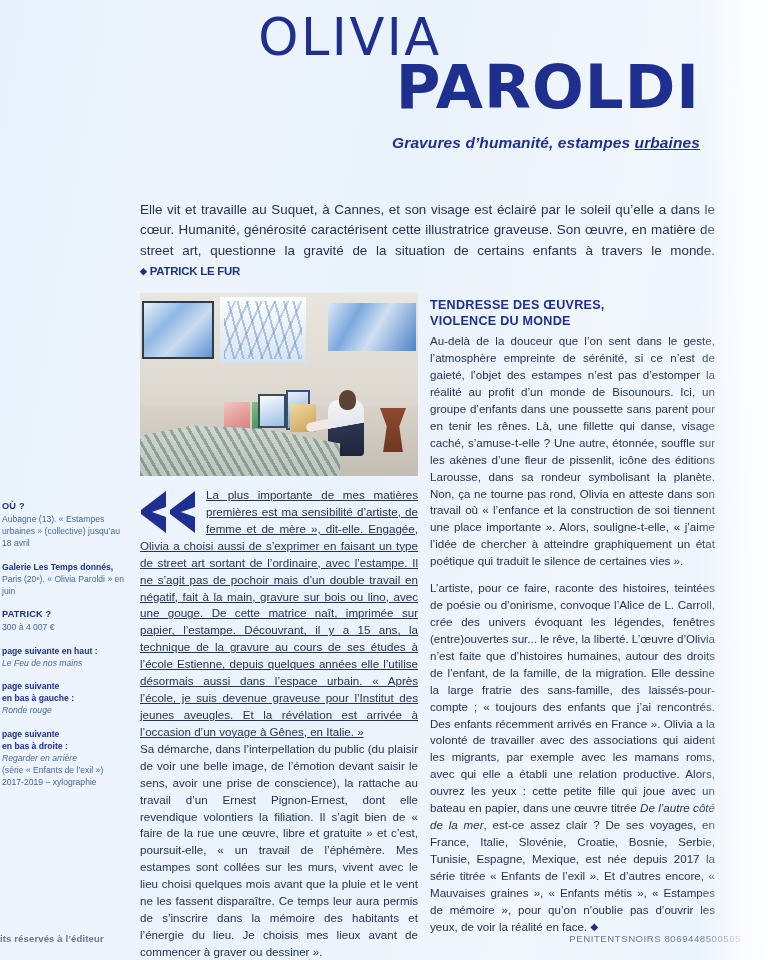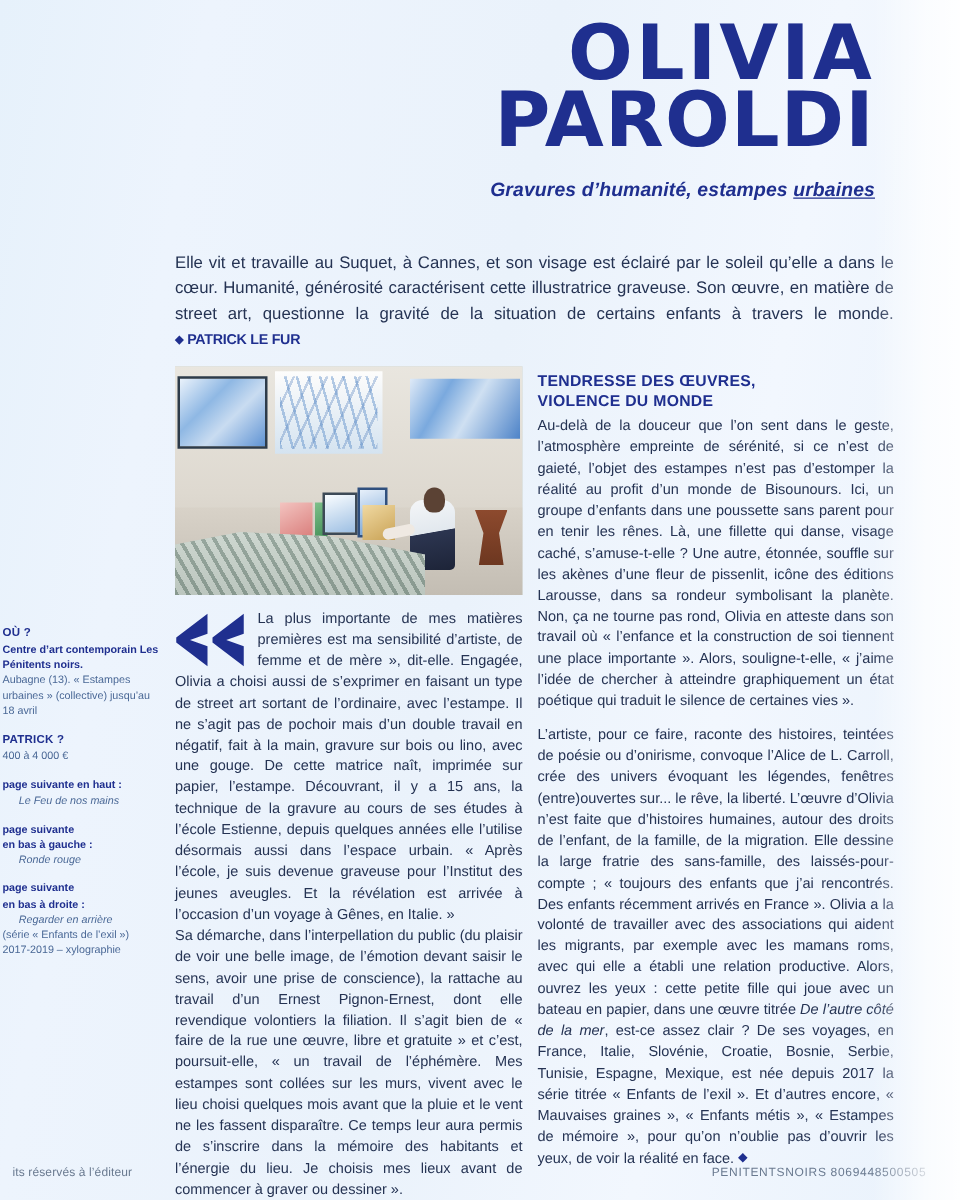--- a/index.html
+++ b/index.html
@@ -33,26 +33,27 @@
 
   
   .masthead {
     position: absolute;
     left: 0; right: 58px;
     top: 14px;
     text-align: right;
     padding-right: 10px;
   }
   .first-name {
-    font-size: 61px;
-    font-weight: bold;
+    font-size: 51px;
+    font-weight: normal;
     letter-spacing: 2.5px;
     color: #1f2f8f;
     line-height: 0.96;
     font-family: "DejaVu Sans", sans-serif;
+    text-align: center;
   }
   .last-name {
     font-size: 61px;
     font-weight: bold;
     letter-spacing: 1px;
     color: #1f2f8f;
     line-height: 0.92;
     margin-top: -4px;
     font-family: "DejaVu Sans", sans-serif;
   }
@@ -179,21 +180,21 @@
   .col-mid {
     position: absolute;
     left: 140px;
     top: 487px;
     width: 278px;
     font-size: 11.6px;
     line-height: 1.46;
     color: #253353;
     text-align: justify;
   }
-  .quote-block { position: relative; min-height: 62px; }
+  .quote-block { position: relative; min-height: 62px; text-decoration: underline; }
   .quote-mark {
     float: left;
     width: 58px;
     height: 46px;
     margin: 2px 8px 0 0;
     color: #1f2f8f;
   }
   .col-mid p { margin-bottom: 9px; }
   .col-mid p:last-child { margin-bottom: 0; }
 
@@ -231,30 +232,31 @@
     color: #4a6896;
   }
   .sb-group { margin-bottom: 11px; }
   .sb-title {
     font-weight: bold;
     color: #1f2f8f;
     font-size: 9.2px;
     letter-spacing: 0.2px;
   }
   .sb-strong { font-weight: bold; color: #1f2f8f; }
-  .sb-em { font-style: italic; margin-left: 13px; }
+  .sb-em { font-style: italic; }
   .sb-line { display: block; }
 
   
   .footer-left {
     position: absolute;
-    left: 10px; bottom: 16px;
+    left: 0; bottom: 16px;
     font-size: 9.6px;
     color: #6a7a90;
     letter-spacing: 0.1px;
+    font-weight: bold;
   }
   .footer-right {
     position: absolute;
     right: 27px; bottom: 16px;
     font-size: 9.6px;
     color: #6a7a90;
     letter-spacing: 0.55px;
   }
 </style>
 </head>
@@ -305,28 +307,30 @@
       <div>VIOLENCE DU MONDE</div>
     </div>
     <p>Au-delà de la douceur que l’on sent dans le geste, l’atmosphère empreinte de sérénité, si ce n’est de gaieté, l’objet des estampes n’est pas d’estomper la réalité au profit d’un monde de Bisounours. Ici, un groupe d’enfants dans une poussette sans parent pour en tenir les rênes. Là, une fillette qui danse, visage caché, s’amuse-t-elle ? Une autre, étonnée, souffle sur les akènes d’une fleur de pissenlit, icône des éditions Larousse, dans sa rondeur symbolisant la planète. Non, ça ne tourne pas rond, Olivia en atteste dans son travail où « l’enfance et la construction de soi tiennent une place importante ». Alors, souligne-t-elle, « j’aime l’idée de chercher à atteindre graphiquement un état poétique qui traduit le silence de certaines vies ».</p>
     <p><span>L’artiste, pour ce faire, raconte des histoires, teintées de poésie ou d’onirisme, convoque l’Alice de L. Carroll, crée des univers évoquant les légendes, fenêtres (entre)ouvertes sur... le rêve, la liberté. L’œuvre d’Olivia n’est faite que d’histoires humaines, autour des droits de l’enfant, de la famille, de la migration. Elle dessine la large fratrie des sans-famille, des laissés-pour-compte ; « toujours des enfants que j’ai rencontrés. Des enfants récemment arrivés en France ». Olivia a la volonté de travailler avec des associations qui aident les migrants, par exemple avec les mamans roms, avec qui elle a établi une relation productive. Alors, ouvrez les yeux : cette petite fille qui joue avec un bateau en papier, dans une œuvre titrée </span><em>De l’autre côté de la mer</em><span>, est-ce assez clair ? De ses voyages, en France, Italie, Slovénie, Croatie, Bosnie, Serbie, Tunisie, Espagne, Mexique, est née depuis 2017 la série titrée « Enfants de l’exil ». Et d’autres encore, « Mauvaises graines », « Enfants métis », « Estampes de mémoire », pour qu’on n’oublie pas d’ouvrir les yeux, de voir la réalité en face.</span> <span class="end-dot">◆</span></p>
   </div>
 
   <div class="sidebar">
 
     <div class="sb-group">
       <div class="sb-title">OÙ ?</div>
-      <div class="sb-strong sb-line">Centre d’art contemporain Les Pénitents noirs.</div>
       <div class="sb-line">Aubagne (13). « Estampes urbaines » (collective) jusqu’au 18 avril</div>
     </div>
 
+    <div class="sb-group">
+      <span class="sb-strong">Galerie Les Temps donnés,</span><span> Paris (20ᵉ). « Olivia Paroldi » en juin</span>
+    </div>
 
     <div class="sb-group">
       <div class="sb-title">PATRICK ?</div>
-      <div class="sb-line">400 à 4 000 €</div>
+      <div class="sb-line">300 à 4 007 €</div>
     </div>
 
     <div class="sb-group">
       <div class="sb-strong sb-line">page suivante en haut :</div>
       <div class="sb-em sb-line">Le Feu de nos mains</div>
     </div>
 
     <div class="sb-group">
       <div class="sb-strong sb-line">page suivante</div>
       <div class="sb-strong sb-line">en bas à gauche :</div>

